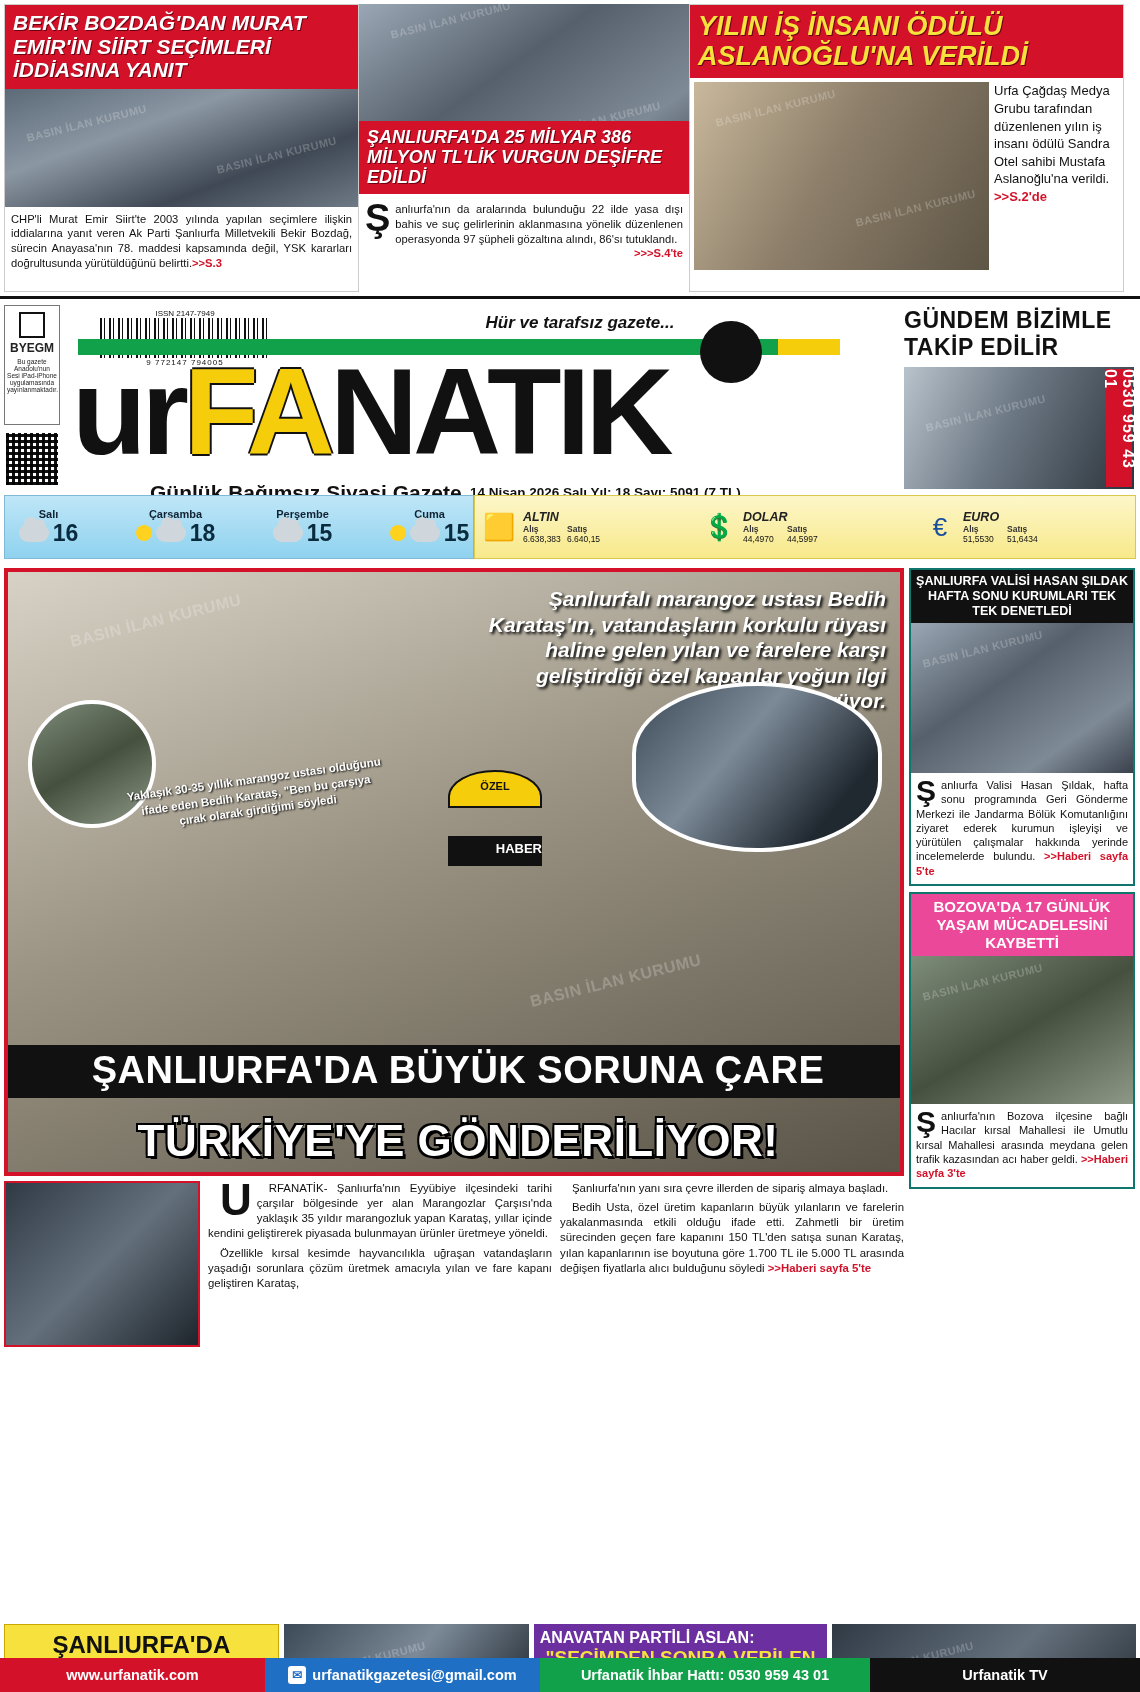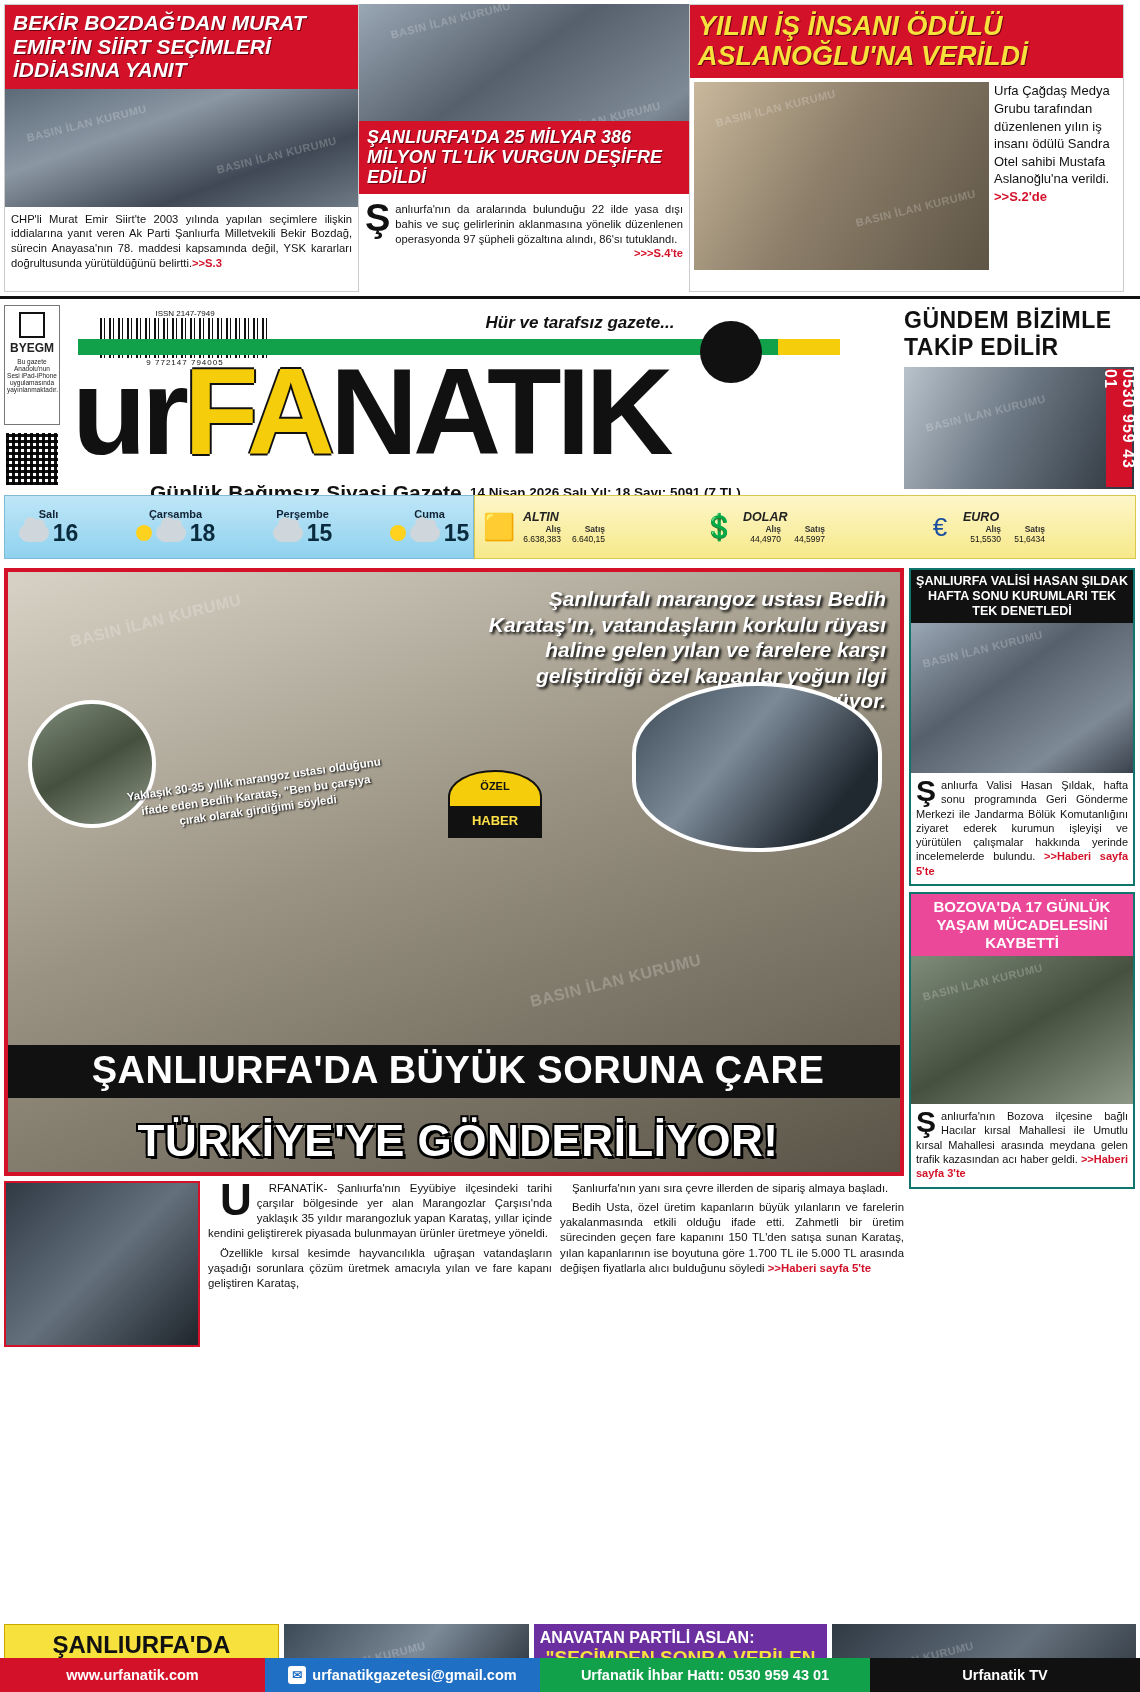--- a/index.html
+++ b/index.html
@@ -105,21 +105,21 @@
   .cloud:after { content:''; position:absolute; left:15px; top:-5px; width:11px; height:11px; background:#cfd7dc; border-radius:50%; }
   .sun { width:16px; height:16px; border-radius:50%; background:#ffd21f; position:absolute; left: 6px; top: 14px; }
 
   .currency { flex:1; display:flex; background: linear-gradient(180deg,#fdf6c9,#f7e98a); border:1px solid #d8c94e; }
   .ccell { flex:1; display:flex; align-items:center; gap:6px; padding: 0 8px; position:relative; }
   .cicon { width: 34px; height: 34px; display:flex; align-items:center; justify-content:center; font-size: 26px; }
   .cname { font-size: 12.5px; font-weight:bold; font-style:italic; color:#222; }
   .ctbl { font-size: 8.5px; }
   .ctbl .hdr { display:flex; gap:6px; font-weight:bold; color:#333; }
   .ctbl .val { display:flex; gap:6px; color:#111; }
-  .ctbl span { width: 38px; display:inline-block; text-align:right; }
+  .ctbl span { width: 38px; display:inline-block; text-align:left; }
 
   
   .body-wrap { position: relative; width: 1140px; height: 1060px; padding: 4px; display:flex; gap:5px; }
   .left-col { width: 900px; }
   .right-col { width: 226px; }
 
   .lead { border: 4px solid #d3122a; width: 900px; height: 608px; position: relative; overflow:hidden; background:#222; }
   .lead-photo { position:absolute; inset:0; }
   .lead-text {
     position:absolute; right: 14px; top: 14px; width: 420px;
@@ -130,21 +130,21 @@
   .circ-right { position:absolute; right: 18px; top: 110px; width: 250px; height: 170px; border-radius: 50%/42%; border:4px solid #fff; overflow:hidden; }
   .tilt-cap {
     position:absolute; left: 118px; top: 200px; width: 260px;
     transform: rotate(-8deg); color:#fff; font-size: 11.5px; font-weight:bold;
     text-shadow: 1px 1px 2px #000; line-height:1.35; text-align:center;
   }
   .ozel-badge {
     position:absolute; left: 440px; top: 198px; width: 94px; height: 84px;
   }
   .ozel-top { background:#f5cd0b; color:#111; font-weight:bold; font-size:11px; border-radius: 50% 50% 0 0 / 70% 70% 0 0; text-align:center; padding-top:8px; height: 38px; border:2px solid #111;}
-  .ozel-bot { background:#111; color:#fde047; font-weight:bold; font-size:13px; text-align:center; padding-top:5px; height:30px; }
+  .ozel-bot { background:#111; color:#ffffff; font-weight:bold; font-size:13px; text-align:right; padding-top:5px; height:30px;margin-top:28px; }
   .lead-head1 {
     position:absolute; left: 0; bottom: 74px; width: 900px; background:#111; color:#fff;
     font-weight:bold; font-size: 38px; text-align:center; letter-spacing: .5px; padding: 4px 0 6px;
   }
   .lead-head2 {
     position:absolute; left: 0; bottom: 6px; width: 900px; color:#fff;
     font-weight:bold; font-size: 44px; text-align:center; letter-spacing: .5px;
     text-shadow: 3px 3px 0 #000, -2px -2px 0 #000, 2px -2px 0 #000, -2px 2px 0 #000;
   }
 

